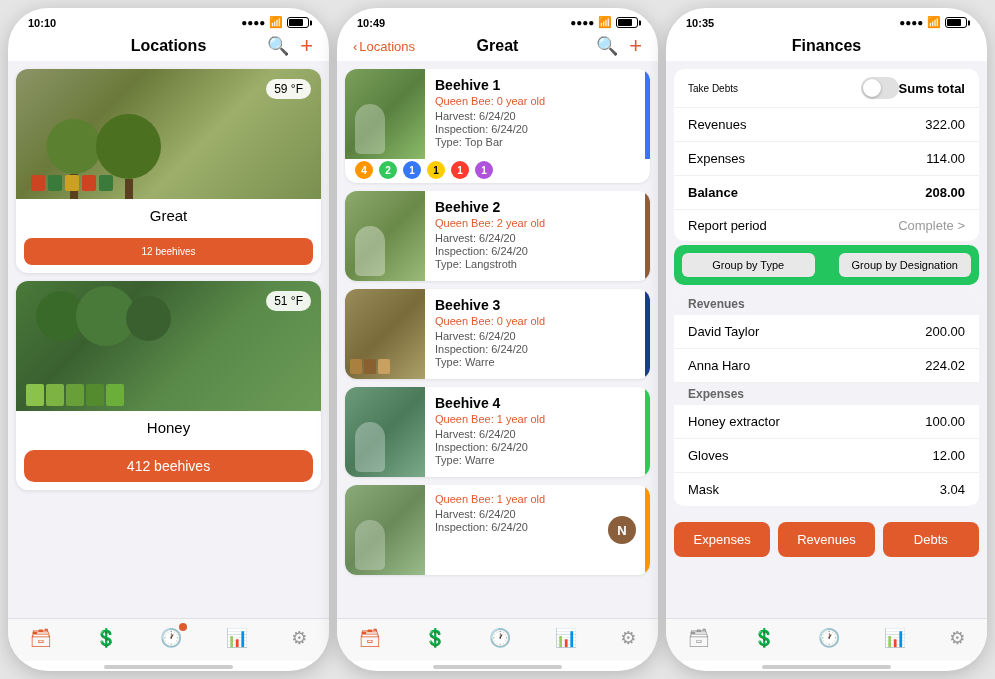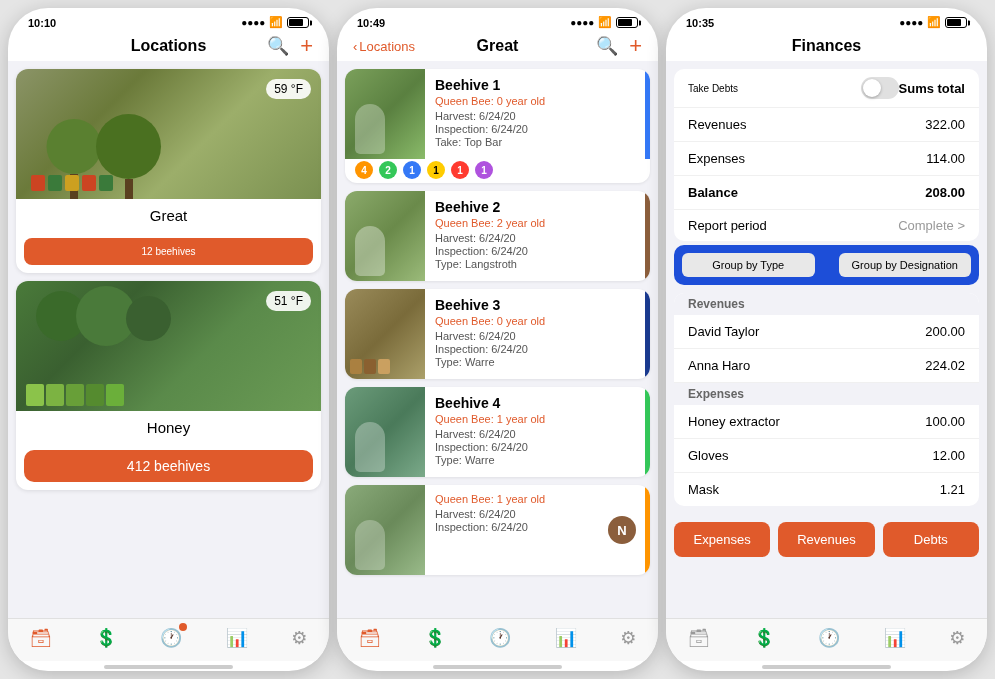--- a/index.html
+++ b/index.html
@@ -367,21 +367,21 @@
     }
     .report-label { font-size: 13px; color: #000; }
     .complete-btn {
       font-size: 13px;
       color: #999;
     }
     .group-buttons {
       display: flex;
       gap: 24px;
       padding: 8px;
-      background: #1d4ed8;
+      background: #22c55e;
       border-radius: 10px;
       margin: 4px 8px;
     }
     .group-btn {
       flex: 1;
       background: #e8e8e8;
       border-radius: 6px;
       padding: 6px;
       text-align: center;
       font-size: 11px;
@@ -583,21 +583,21 @@
       <div class="beehive-item" style="flex-direction:column; padding:0;">
         <div style="display:flex; position:relative;">
           <div class="beehive-thumb thumb-beekeeper">
             <div class="figure"></div>
           </div>
           <div class="beehive-details">
             <div class="beehive-name">Beehive 1</div>
             <div class="queen-info">Queen Bee: 0 year old</div>
             <div class="detail-line">Harvest: 6/24/20</div>
             <div class="detail-line">Inspection: 6/24/20</div>
-            <div class="detail-line">Take: Top Bar</div>
+            <div class="detail-line">Type: Top Bar</div>
           </div>
           <div class="side-bar-indicator bar-blue"></div>
         </div>
         <div class="notif-dots">
           <div class="n-dot nd-orange">4</div>
           <div class="n-dot nd-green">2</div>
           <div class="n-dot nd-blue">1</div>
           <div class="n-dot nd-yellow">1</div>
           <div class="n-dot nd-red">1</div>
           <div class="n-dot nd-purple">1</div>
@@ -755,21 +755,21 @@
         <div class="finance-row">
           <span class="finance-label">Honey extractor</span>
           <span class="finance-value">100.00</span>
         </div>
         <div class="finance-row">
           <span class="finance-label">Gloves</span>
           <span class="finance-value">12.00</span>
         </div>
         <div class="finance-row">
           <span class="finance-label">Mask</span>
-          <span class="finance-value">1.21</span>
+          <span class="finance-value">3.04</span>
         </div>
       </div>
 
       <div class="finance-bottom-btns">
         <div class="fin-btn">Expenses</div>
         <div class="fin-btn">Revenues</div>
         <div class="fin-btn">Debts</div>
       </div>
 
     </div>

